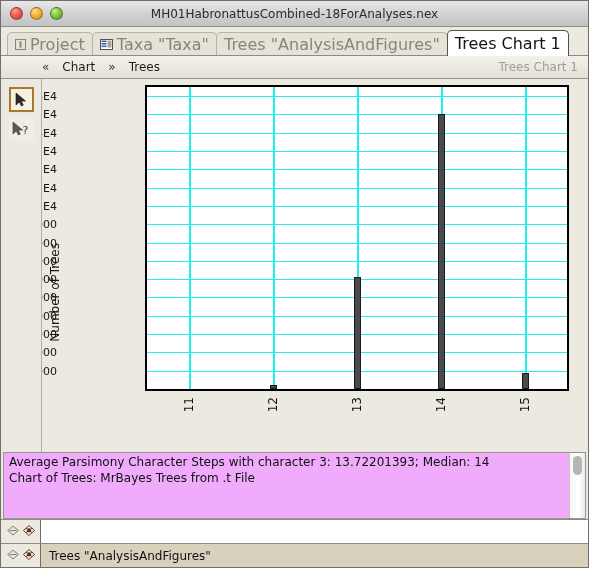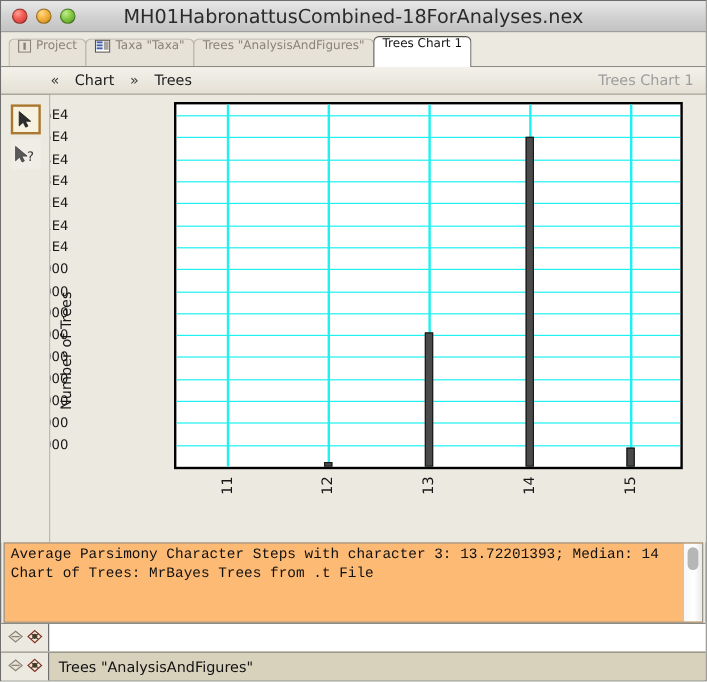--- a/index.html
+++ b/index.html
@@ -38,40 +38,40 @@
   .light {
     width: 13px; height: 13px; border-radius: 50%;
     box-sizing: border-box;
     border: 1px solid rgba(0,0,0,0.35);
   }
   .light.close  { background: radial-gradient(circle at 35% 28%, #ff9d93 0%, #f25b52 45%, #c4352f 100%); }
   .light.min    { background: radial-gradient(circle at 35% 28%, #ffd98a 0%, #f4b23e 45%, #c2871c 100%); }
   .light.zoom   { background: radial-gradient(circle at 35% 28%, #c3ef8c 0%, #84c944 45%, #4f9420 100%); }
   #window-title {
     position: absolute; left: 0; right: 0; text-align: center;
-    font-size: 16px; color: #2b2b2b;
+    font-size: 12px; color: #2b2b2b;
     pointer-events: none;
   }
 
   
   #tabbar {
     height: 29px; min-height: 29px;
     background: #ece9e0;
     border-bottom: 1px solid #8b8b83;
     display: flex; align-items: flex-end;
     padding-left: 6px;
     box-sizing: border-box;
     position: relative;
   }
   .tab {
     height: 23px;
-    display: flex; align-items: flex-start; gap: 4px;
+    display: flex; align-items: center; gap: 4px;
     padding: 0 7px;
     box-sizing: border-box;
-    font-size: 10px;
+    font-size: 16px;
     color: #8a8378;
     background: #e6e2d8;
     border: 1px solid #b9b3a6;
     border-bottom: none;
     border-top-left-radius: 5px; border-top-right-radius: 5px;
     margin-right: -1px;
     white-space: nowrap;
     position: relative;
   }
   .tab.active {
@@ -186,27 +186,26 @@
     top: 358px;
     text-align: center;
     font-size: 12px; color: #161616;
     white-space: nowrap;
   }
 
   
   #infopanel {
     height: 67px; min-height: 67px;
     margin: 0 2px;
-    background: #fdba74;
+    background: #f0abfc;
     border: 1px solid #9a958a;
     box-sizing: border-box;
     position: relative;
     display: flex;
     overflow: hidden;
-    font-family: Liberation Mono, monospace;
   }
   #infotext {
     flex: 1 1 auto;
     padding: 2px 4px 0 5px;
     font-size: 12px; color: #111111;
     line-height: 15.5px;
     overflow: hidden;
     white-space: nowrap;
   }
   #infoscroll {

